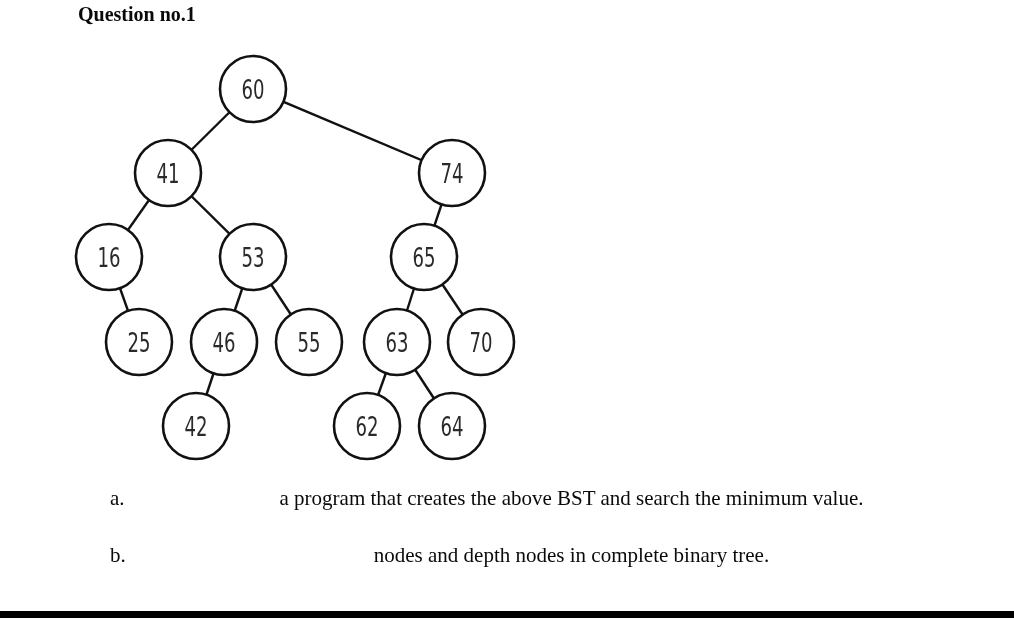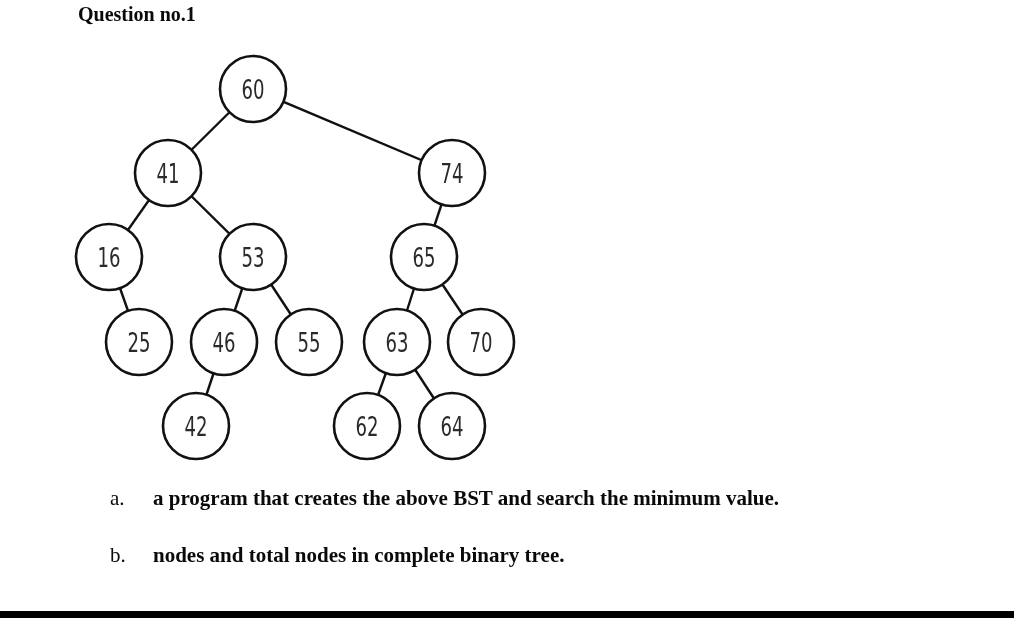--- a/index.html
+++ b/index.html
@@ -3,20 +3,21 @@
 <meta charset="utf-8">
 <style>
   html, body { margin: 0; padding: 0; }
   body { background: #ffffff; font-family: "Liberation Serif", serif; }
   .page {
     position: relative;
     width: 1014px;
     height: 620px;
     background: #ffffff;
     overflow: hidden;
+    text-align: center;
   }
   .title {
     position: absolute;
     left: 78px;
     top: 3px;
     margin: 0;
     font-size: 20px;
     font-weight: bold;
     color: #0a0a0a;
     font-family: "Liberation Serif", serif;
@@ -33,21 +34,21 @@
     width: 880px;
     font-size: 21px;
     color: #0a0a0a;
     line-height: 28px;
   }
   .item-label {
     position: absolute;
     left: 0;
     top: 0;
   }
-  .item-text { margin-left: 43px; font-weight: bold; }
+  .item-text { margin-left: 43px; }
   .item-text div { white-space: nowrap; }
   #item-a { top: 484px; }
   #item-b { top: 541px; }
   .bottom-rule {
     position: absolute;
     left: 0;
     top: 611px;
     width: 1014px;
     height: 7px;
     background: #000000;
@@ -135,19 +136,19 @@
   <div class="item" id="item-a">
     <span class="item-label">a.</span>
     <div class="item-text">
       <div>a program that creates the above BST and search the minimum value.</div>
     </div>
   </div>
 
   <div class="item" id="item-b">
     <span class="item-label">b.</span>
     <div class="item-text">
-      <div>nodes and total nodes in complete binary tree.</div>
+      <div>nodes and depth nodes in complete binary tree.</div>
     </div>
   </div>
 
   <div class="bottom-rule"></div>
 
 </div>
 
 </body></html>

